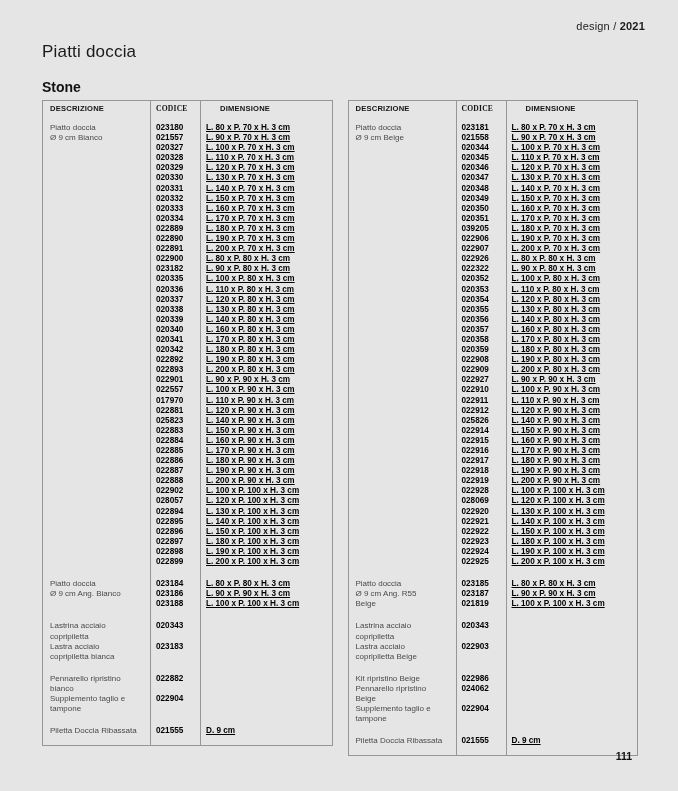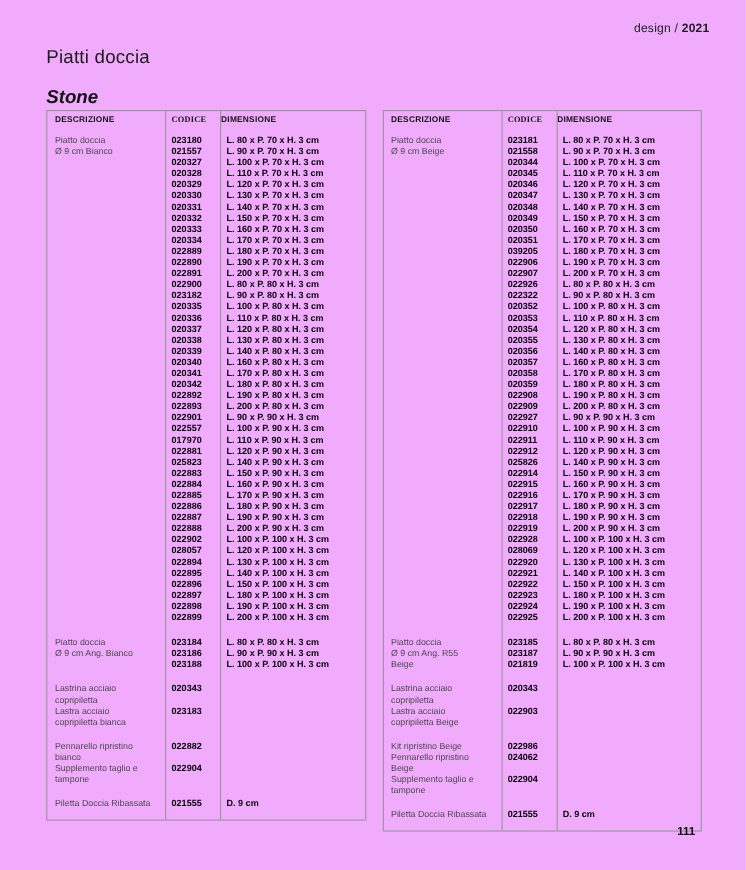--- a/index.html
+++ b/index.html
@@ -1,40 +1,40 @@
 <!DOCTYPE html>
 <html><head>
 <meta charset="utf-8">
 <style>
   html,body{margin:0;padding:0;background:#ffffff;}
   body{width:678px;height:791px;font-family:"Liberation Sans",sans-serif;position:relative;overflow:hidden;}
-  .page{position:absolute;inset:0;background:#f0abfc;}
+  .page{position:absolute;inset:0;background:#e5e5e5;}
 
   .masthead{position:absolute;top:20px;right:33px;font-size:11px;color:#1c1c1c;letter-spacing:0.2px;}
   .masthead .year{font-weight:bold;}
 
   .page-title{position:absolute;top:42px;left:42px;font-size:17px;font-weight:400;color:#1a1a1a;letter-spacing:0.2px;}
-  .section-title{position:absolute;top:79px;left:42px;font-size:17px;font-weight:bold;color:#111;font-style:italic;}
+  .section-title{position:absolute;top:79px;left:42px;font-size:14px;font-weight:bold;color:#111;}
 
   .tables{position:absolute;top:100px;left:42px;right:40px;display:flex;gap:15px;align-items:flex-start;}
   .cat-table{position:relative;flex:1;border-top:1px solid #969696;border-bottom:1px solid #969696;padding-bottom:9px;}
   .vline{position:absolute;top:0;bottom:0;width:1px;background:#969696;}
   .vl0{left:0;} .vl1{left:108px;} .vl2{left:158px;} .vl3{right:0;}
 
   .thead,.grid{display:grid;grid-template-columns:108px 50px 1fr;}
   .thead{padding:3px 0 10px 0;}
   .th{font-size:7.6px;font-weight:bold;color:#141414;letter-spacing:0.2px;}
   .th:nth-child(1){padding-left:8px;}
   .th:nth-child(2){padding-left:6px;font-family:Liberation Serif, serif;}
-  .th:nth-child(3){padding-left:1px;}
+  .th:nth-child(3){padding-left:20px;}
 
   .block + .block{margin-top:12px;}
   .cell.desc{padding-left:8px;}
   .cell.codes{padding-left:6px;}
-  .cell.dims{padding-left:6px;}
+  .cell.dims{padding-left:6px;text-decoration:underline;}
   .dline{font-size:8px;line-height:10.1px;color:#4a4a4a;}
   .code{font-size:8.2px;line-height:10.1px;font-weight:bold;color:#000;white-space:nowrap;}
   .dim{font-size:8.2px;line-height:10.1px;font-weight:bold;color:#000;white-space:nowrap;}
 
   .page-number{position:absolute;bottom:29px;right:46px;font-size:10.5px;font-weight:bold;color:#111;margin-top:28px;}
 </style>
 </head>
 <body>
 
 <div class="page">

